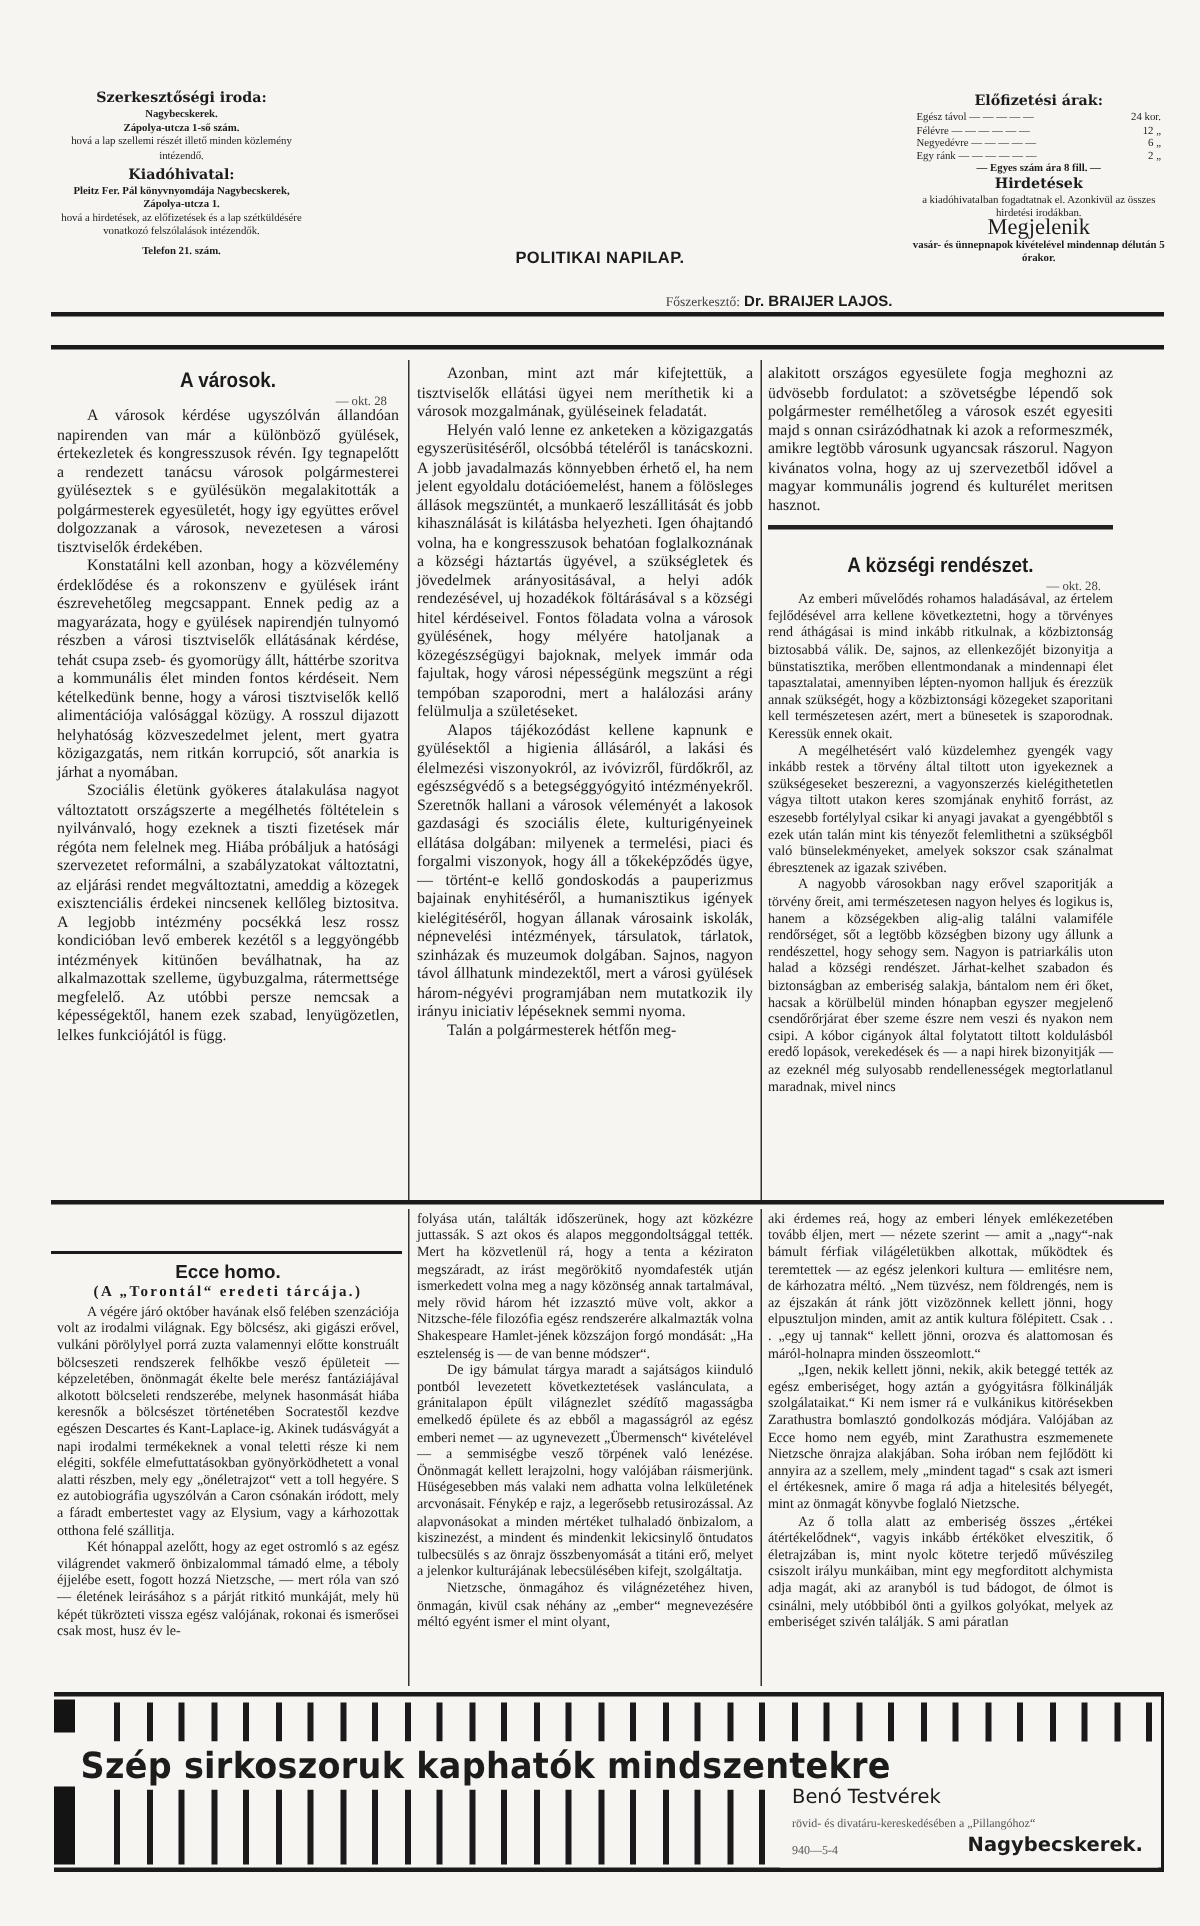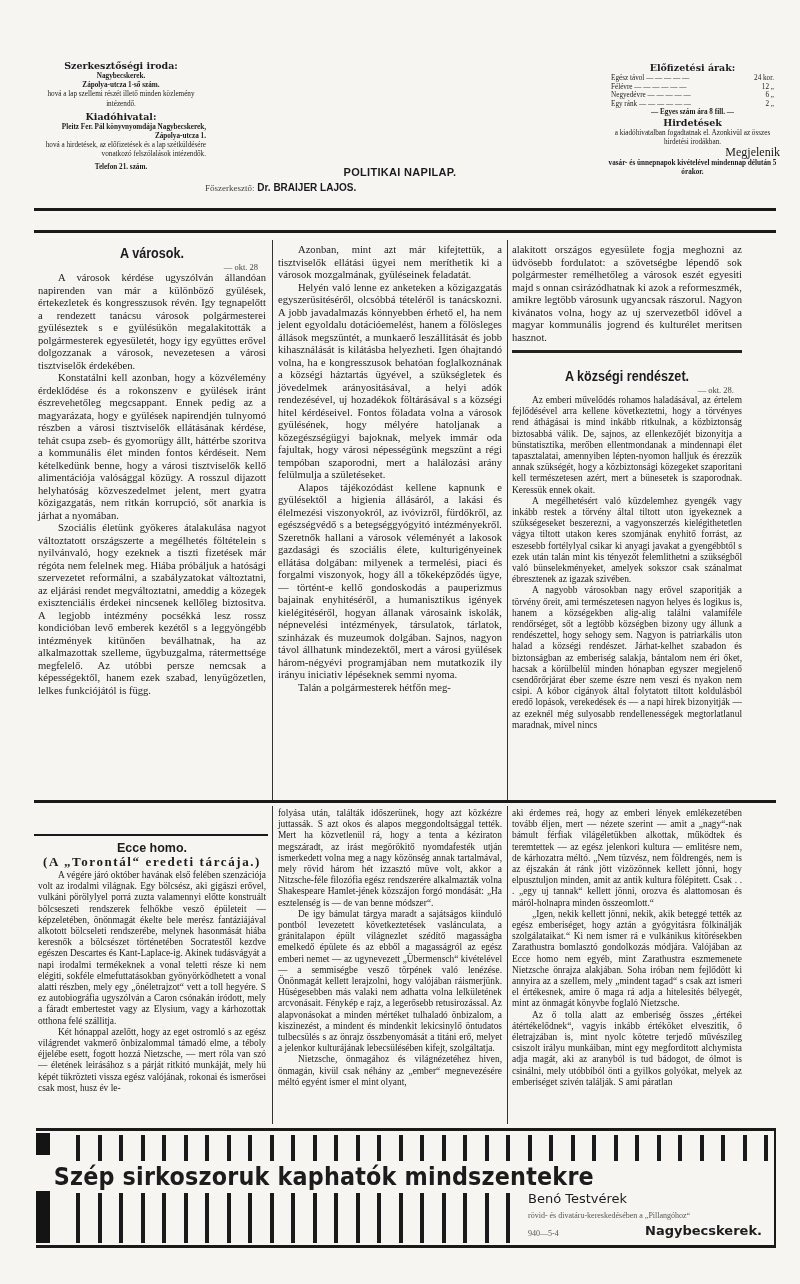--- a/index.html
+++ b/index.html
@@ -3,53 +3,53 @@
 <meta charset="utf-8">
 <style>
   html, body { margin:0; padding:0; background:#f4f3f0; }
   body { width:800px; height:1284px; position:relative; overflow:hidden; font-family:"Liberation Serif", serif; color:#1c1c1c; }
   .page { position:absolute; left:0; top:0; width:800px; height:1284px; background:#f6f5f2; }
 
   
   .mast-left { position:absolute; left:36px; top:60px; width:170px; text-align:center; font-size:7.2px; line-height:9.2px; }
   .mast-left .h { font-weight:bold; font-size:9.5px; line-height:12px; font-family:"DejaVu Serif", serif; }
   .mast-left .b { font-weight:bold; }
-  .mast-left .l { text-align:right; }
+  .mast-left .l { text-align:center; }
   .mast-right { position:absolute; left:605px; top:62px; width:175px; font-size:7.2px; line-height:8.6px; }
   .mast-right .h { text-align:center; font-weight:bold; font-size:9.5px; line-height:12px; font-family:"DejaVu Serif", serif; }
   .mast-right .row { display:flex; justify-content:space-between; padding:0 6px 0 6px; }
   .mast-right .c { text-align:center; }
   .mast-right .b { font-weight:bold; }
-  .mast-right .h2 { text-align:right; font-size:12px; line-height:13px; }
+  .mast-right .h2 { text-align:center; font-size:15px; line-height:13px; }
 
   .title { position:absolute; left:205px; top:50px; width:390px; height:112px; text-align:center; }
   .title .word { font-family:"DejaVu Sans", sans-serif; font-weight:bold; font-size:100px; line-height:112px; letter-spacing:-5px; transform:scaleX(0.79) scaleY(1.05); transform-origin:center top; display:inline-block; color:#151515; }
   .subtitle { position:absolute; left:205px; top:166px; width:390px; text-align:center; font-family:"Liberation Sans", sans-serif; font-size:11px; font-weight:bold; letter-spacing:0.3px; }
-  .editor { position:absolute; left:205px; top:182px; width:390px; text-align:left; font-family:"Liberation Sans", sans-serif; font-size:10px; }
+  .editor { position:absolute; left:205px; top:196px; width:390px; text-align:right; font-family:"Liberation Sans", sans-serif; font-size:10px; }
   .editor .lab { font-family:"Liberation Serif", serif; font-size:9px; color:#444; }
   .editor .name { font-weight:bold; }
 
   .rule { position:absolute; left:34px; width:742px; background:#1a1a1a; }
   .dateline { position:absolute; left:36px; top:213px; width:738px; height:14px; font-family:"Liberation Sans", sans-serif; font-size:10.5px; }
   .dateline .l { position:absolute; left:4px; font-weight:bold; }
   .dateline .m { position:absolute; left:282px; font-weight:bold; }
   .dateline .r { position:absolute; right:4px; color:#555; }
 
   
   .col { position:absolute; font-size:10.6px; line-height:12.5px; text-align:justify; }
   .col p { margin:0; text-indent:20px; }
   .col p.noind { text-indent:0; }
   .vline { position:absolute; width:1px; background:#333; }
   .ahead { font-family:"Liberation Sans", sans-serif; font-weight:bold; text-align:center; font-size:14px; line-height:18px; transform:scaleX(0.9); }
   .dateR { text-align:right; font-size:8.5px; color:#444; line-height:10px; margin-right:8px; }
   .sep { height:3px; background:#222; margin:6px 0; }
 
   .feuille-head { position:absolute; left:34px; top:810px; width:234px; text-align:center; font-family:"Liberation Sans", sans-serif; font-weight:bold; font-size:17px; line-height:22px; letter-spacing:0.3px; }
   .ecce { text-align:center; font-family:"Liberation Sans", sans-serif; font-weight:bold; font-size:12.5px; line-height:16px; }
-  .ecce-sub { text-align:center; font-size:13px; letter-spacing:1.6px; font-weight:bold; line-height:12px; margin-bottom:2px; }
+  .ecce-sub { text-align:center; font-size:10px; letter-spacing:1.6px; font-weight:bold; line-height:12px; margin-bottom:2px; }
 
   
   .ad { position:absolute; left:36px; top:1128px; width:738px; height:114px; border-top:3px solid #1a1a1a; border-bottom:3px solid #1a1a1a; border-right:2px solid #1a1a1a; }
   .ad .bar { position:absolute; width:4px; background:#1a1a1a; }
   .ad .blk { position:absolute; left:0; width:14px; background:#141414; }
   .ad .headline { position:absolute; left:14px; top:30px; font-family:"DejaVu Sans", sans-serif; font-weight:bold; font-size:24px; line-height:28px; letter-spacing:0.2px; background:#f6f5f2; padding:2px 4px; white-space:nowrap; transform:scaleX(0.93); transform-origin:left center; }
   .ad .firm { position:absolute; left:492px; top:60px; font-family:"DejaVu Sans", sans-serif; font-weight:normal; font-size:13px; }
   .ad .shop { position:absolute; left:492px; top:80px; font-size:8px; color:#555; }
   .ad .code { position:absolute; left:492px; top:98px; font-size:8px; color:#555; }
   .ad .city { position:absolute; right:12px; top:92px; font-family:"DejaVu Sans", sans-serif; font-weight:bold; font-size:13px; }

